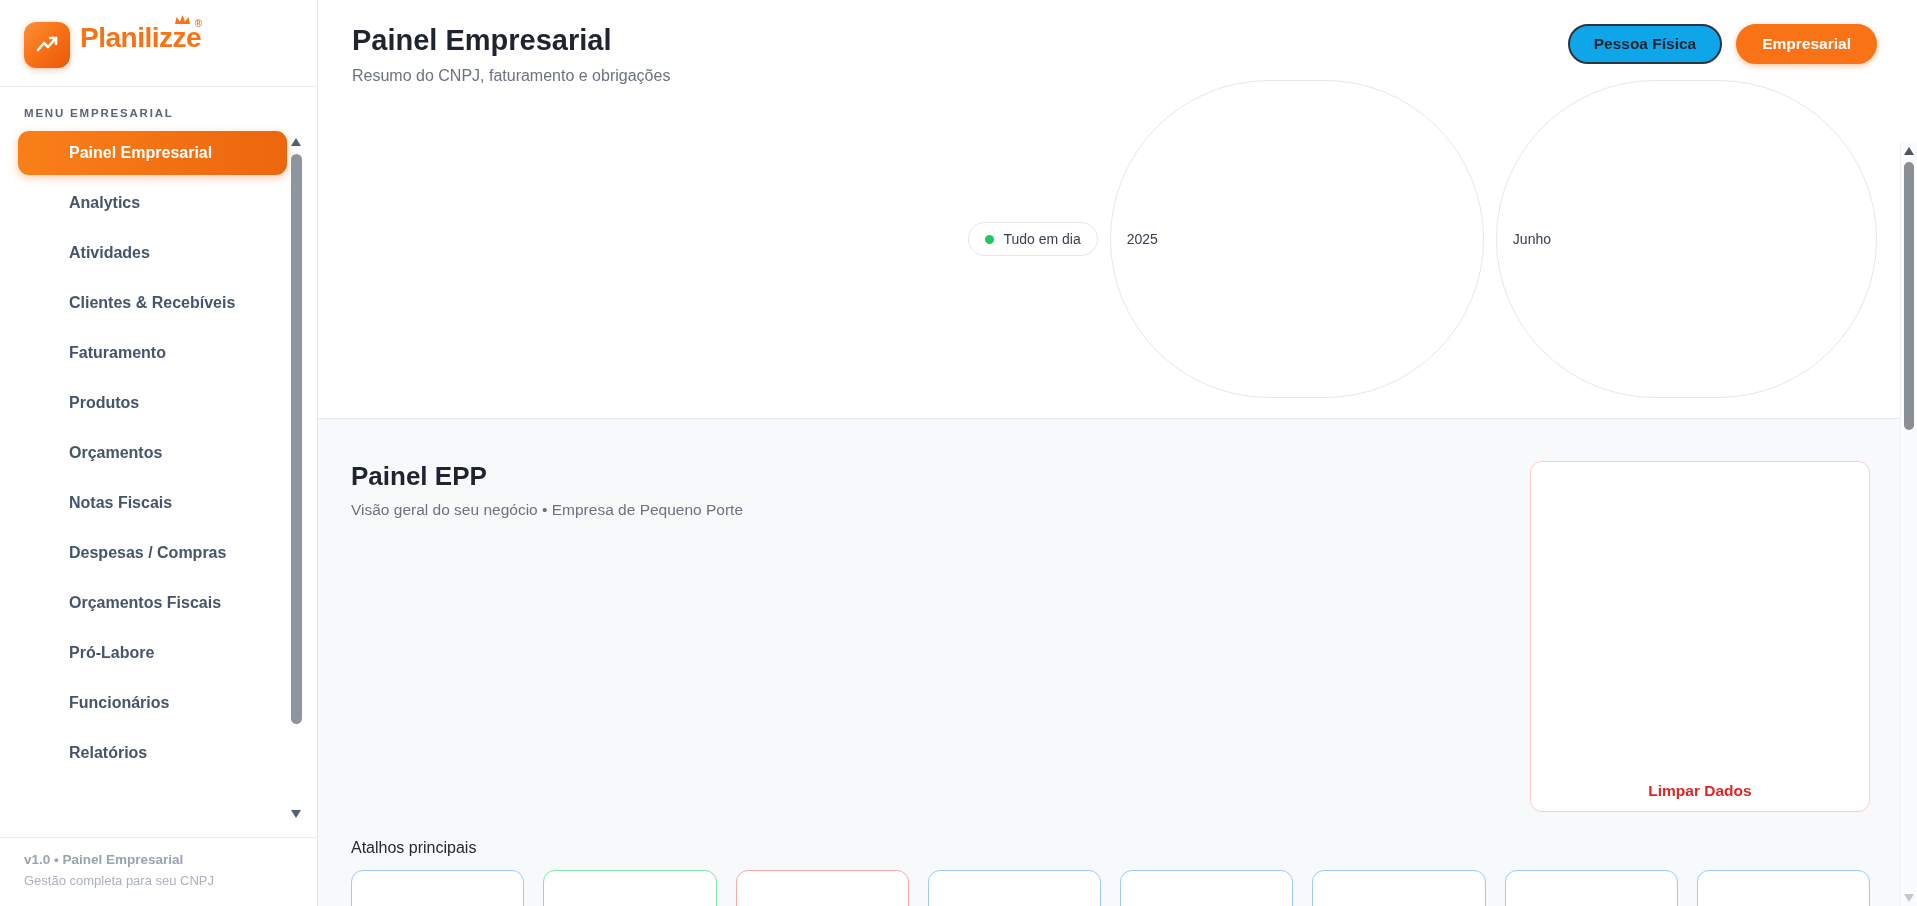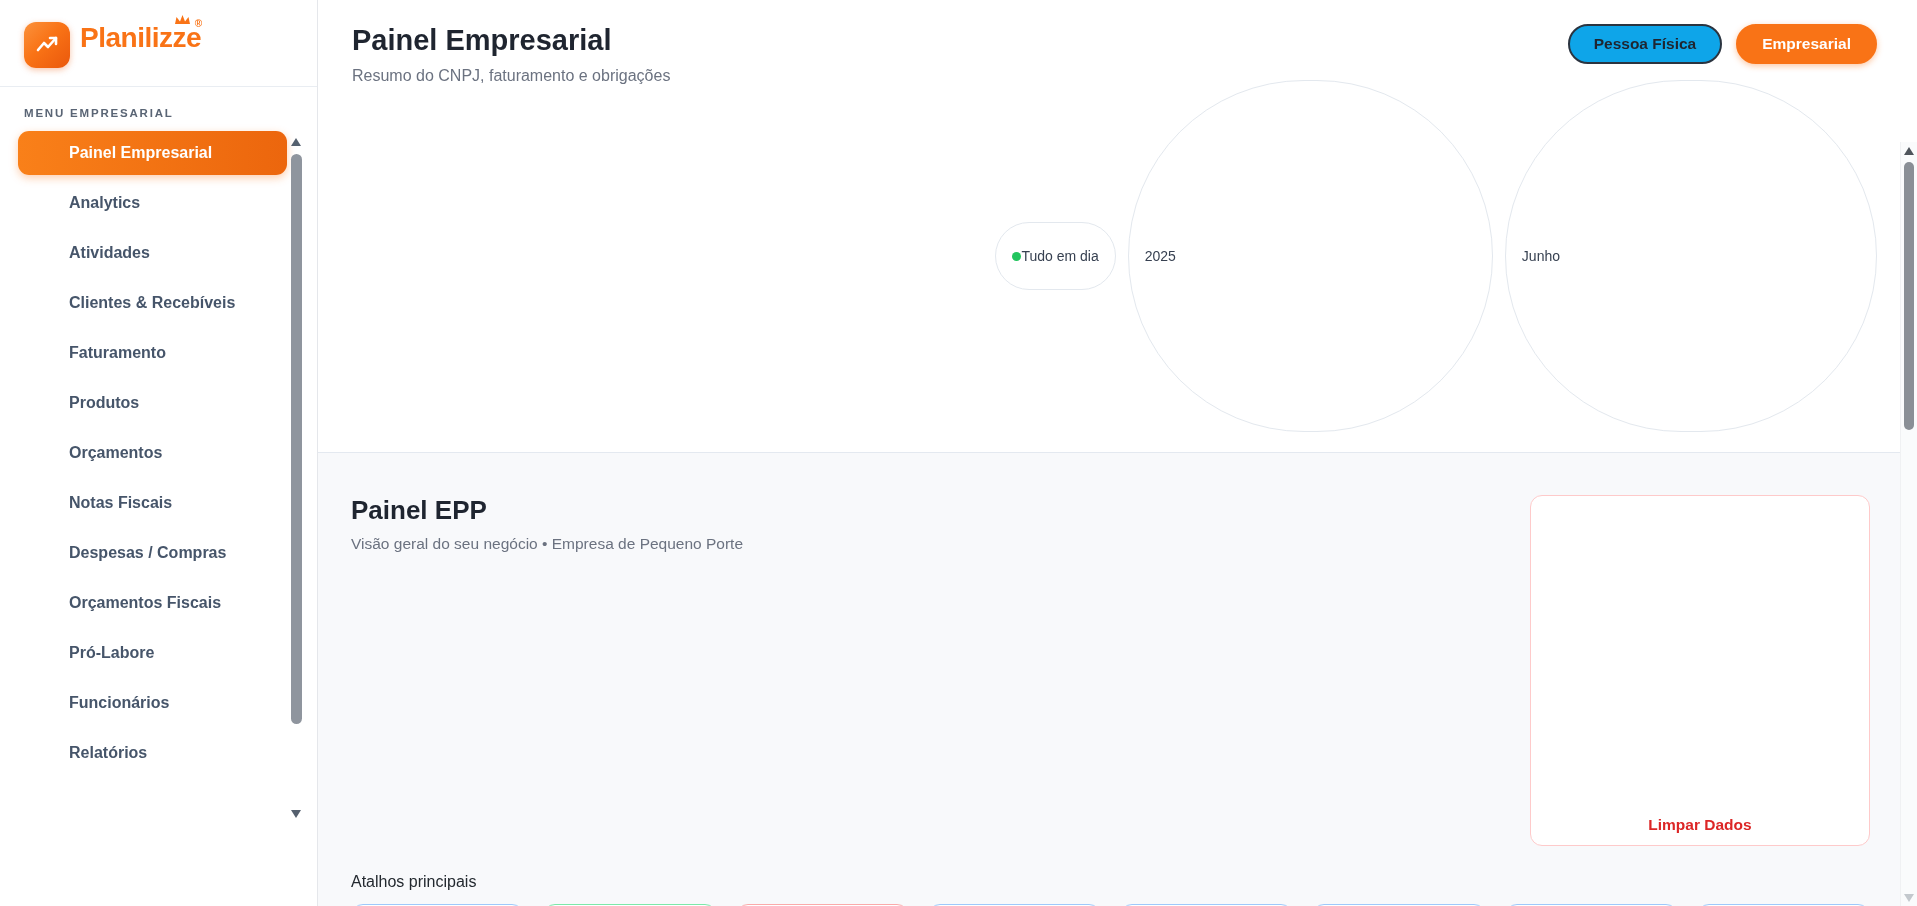--- a/index.html
+++ b/index.html
@@ -35,21 +35,21 @@
   .main { flex:1; display:flex; flex-direction:column; position:relative; background:#f8f9fb; }
   .topbar { background:#fff; padding:24px 40px 20px 34px; display:flex; justify-content:space-between; border-bottom:1px solid #e4e9f0; }
   .page-title { font-size:29px; font-weight:800; color:#1f2530; margin-bottom:10px; }
   .page-subtitle { font-size:16px; color:#6b7280; }
   .topbar-right { display:flex; flex-direction:column; align-items:flex-end; gap:16px; }
   .mode-row { display:flex; gap:14px; }
   .pill-btn { border-radius:999px; padding:9px 24px; font-size:15.5px; font-weight:600; cursor:pointer; }
   .pill-btn.outline { background:#0ea5e9; border:2px solid #2b3440; color:#1f2530; }
   .pill-btn.solid { background:#f97316; border:2px solid #f97316; color:#fff; font-weight:700; box-shadow:0 2px 6px rgba(249,115,22,.4); }
   .filters-row { display:flex; gap:12px; align-items:center; }
-  .chip { display:flex; align-items:center; gap:0; background:#fff; border:1px solid #e3e8ee; border-radius:999px; padding:25px 16px; font-size:14px; color:#374151; cursor:pointer; }
+  .chip { display:flex; align-items:center; gap:9px; background:#fff; border:1px solid #e3e8ee; border-radius:999px; padding:8px 16px; font-size:14px; color:#374151; cursor:pointer; }
   .chip .dot { width:9px; height:9px; border-radius:50%; background:#22c55e; }
   .chip svg { width:13px; height:13px; stroke:#374151; }
 
   .content { flex:1; position:relative; padding:34px 47px 0 33px; }
   .epp-header { display:flex; justify-content:space-between; align-items:flex-start;margin-top:8px; }
   .epp-title { font-size:26px; font-weight:800; color:#1f2530; margin-bottom:9px; }
   .epp-subtitle { font-size:15.5px; color:#6b7280; }
   .clear-btn { display:flex; align-items:center; gap:9px; background:#fff; border:1px solid #fecaca; border-radius:12px; padding:11px 19px; color:#dc2626; font-size:15.5px; font-weight:600; cursor:pointer;flex-direction:column; }
   .clear-btn svg { width:17px; height:17px; stroke:#dc2626; }
 
@@ -242,20 +242,24 @@
           <span>Relatórios</span>
         </div>
       </nav>
 
     <div class="side-scrollbar">
       <div class="side-scroll-up"></div>
       <div class="side-scroll-thumb"></div>
       <div class="side-scroll-down"></div>
     </div>
 
+    <div class="side-footer">
+      <div class="side-footer-v">v1.0 • Painel Empresarial</div>
+      <div class="side-footer-t">Gestão completa para seu CNPJ</div>
+    </div>
   </aside>
 
   <div class="main">
 
     <div class="topbar">
       <div>
         <div class="page-title">Painel Empresarial</div>
         <div class="page-subtitle">Resumo do CNPJ, faturamento e obrigações</div>
       </div>
       <div class="topbar-right">

